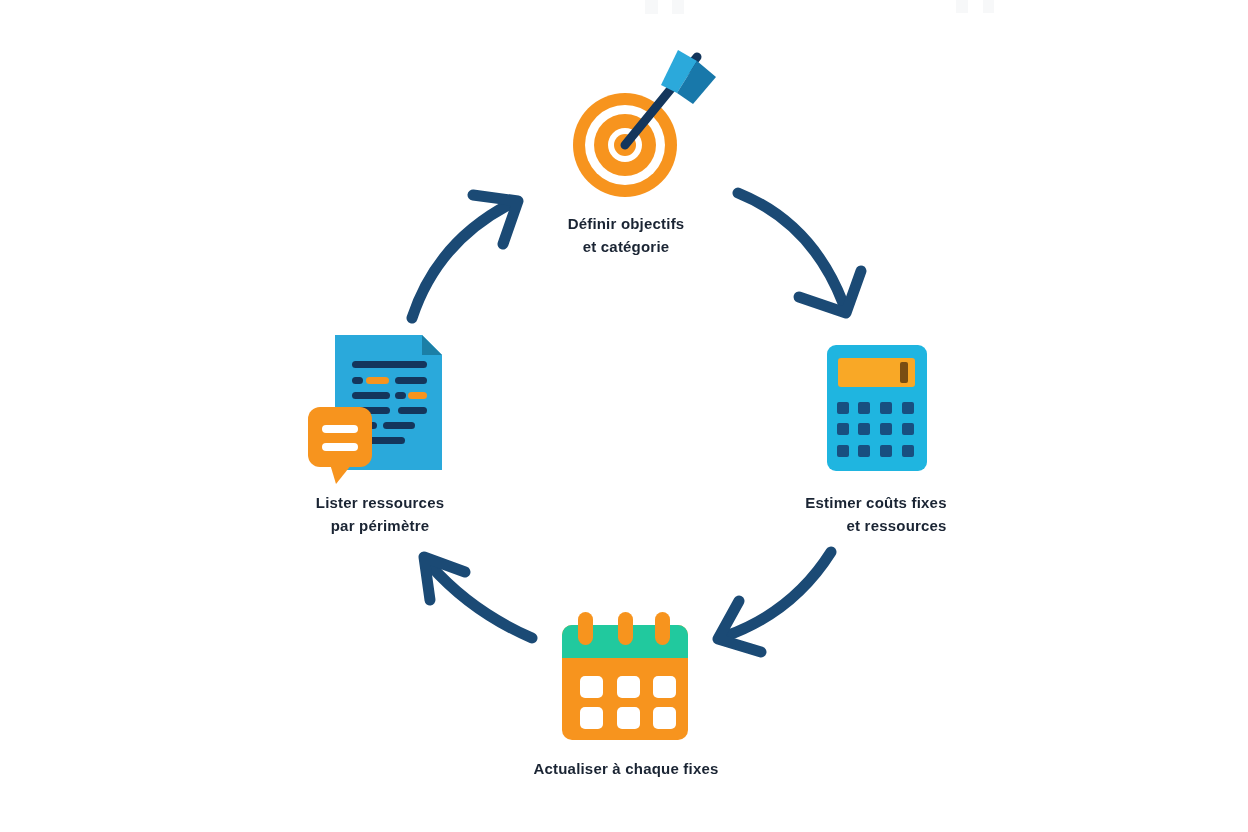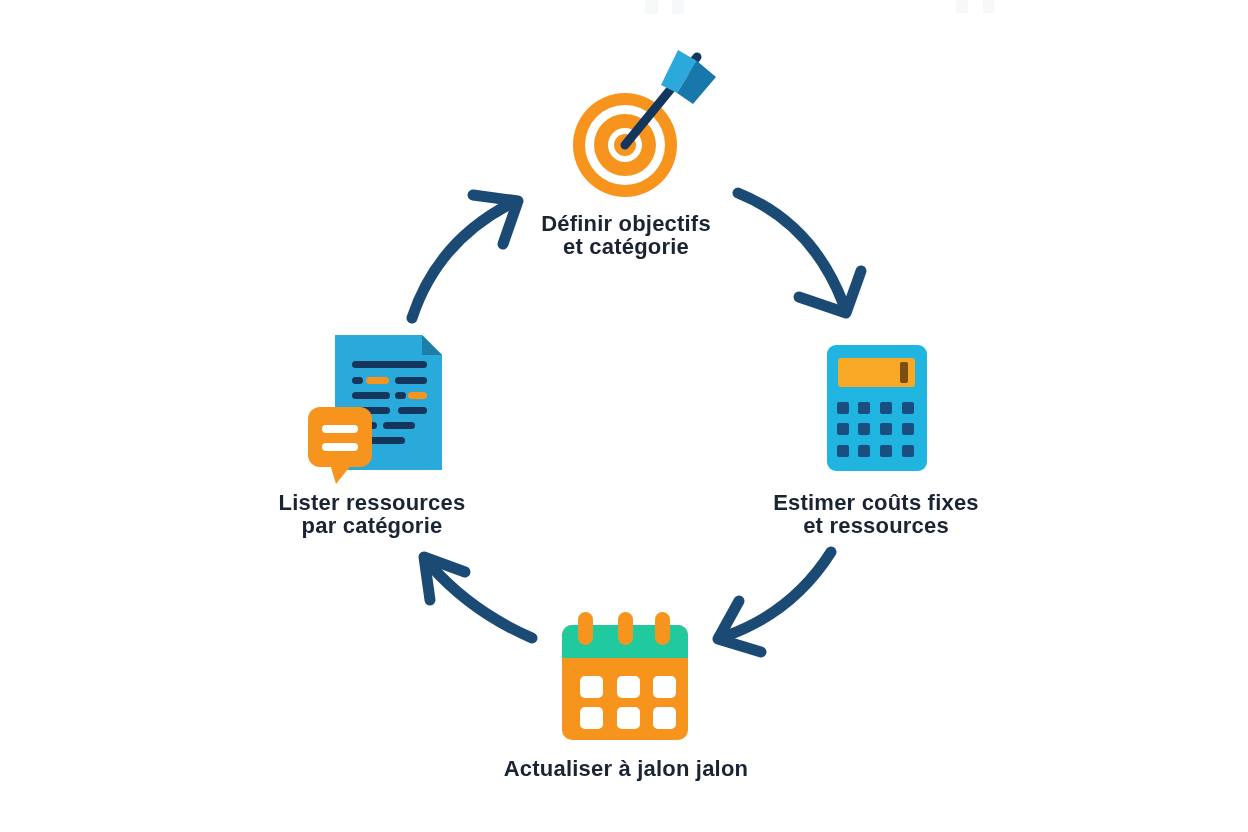--- a/index.html
+++ b/index.html
@@ -7,21 +7,21 @@
     width:1248px;height:832px;position:relative;overflow:hidden;
     background:var(--background,#fff);
     font-family:"Liberation Sans",sans-serif;
   }
   .canvas{position:absolute;inset:0;}
   .icon-svg{position:absolute;display:block;}
   .arrows-layer{position:absolute;left:0;top:0;}
   .arrow{fill:none;stroke:var(--arrow-navy);stroke-width:11;stroke-linecap:round;stroke-linejoin:round;}
   .step-label{
     position:absolute;transform:translateX(-50%);
-    text-align:center;font-weight:700;font-size:22px;line-height:23px;
+    text-align:center;font-weight:700;font-size:15px;line-height:23px;
     color:var(--text-dark);letter-spacing:.2px;white-space:nowrap;
   }
   .step-label span{display:block;}
   
   .f-orange{fill:var(--orange);}
   .f-white{fill:#ffffff;}
   .f-cyan{fill:var(--calculator-cyan);}
   .f-navy{fill:var(--navy);}
   .f-linenavy{fill:var(--line-navy);}
   .f-docblue{fill:var(--document-blue);}
@@ -138,27 +138,27 @@
       <rect class="f-white" x="14" y="93" width="36" height="8" rx="4"></rect>
       <rect class="f-white" x="14" y="111" width="36" height="8" rx="4"></rect>
     </g>
   </svg>
 
   <div class="step-label" style="left:626px;top:212px;">
     <span>Définir objectifs</span>
     <span>et catégorie</span>
   </div>
 
-  <div class="step-label" style="left:876px;top:491px;">
+  <div class="step-label" style="left:876px;top:491px;text-align:right;">
     <span>Estimer coûts fixes</span>
     <span>et ressources</span>
   </div>
 
   <div class="step-label" style="left:626px;top:757px;">
-    <span>Actualiser à jalon jalon</span>
+    <span>Actualiser à chaque fixes</span>
   </div>
 
-  <div class="step-label" style="left:372px;top:491px;">
+  <div class="step-label" style="left:380px;top:491px;">
     <span>Lister ressources</span>
-    <span>par catégorie</span>
+    <span>par périmètre</span>
   </div>
 
 </div>
 
 </body></html>

